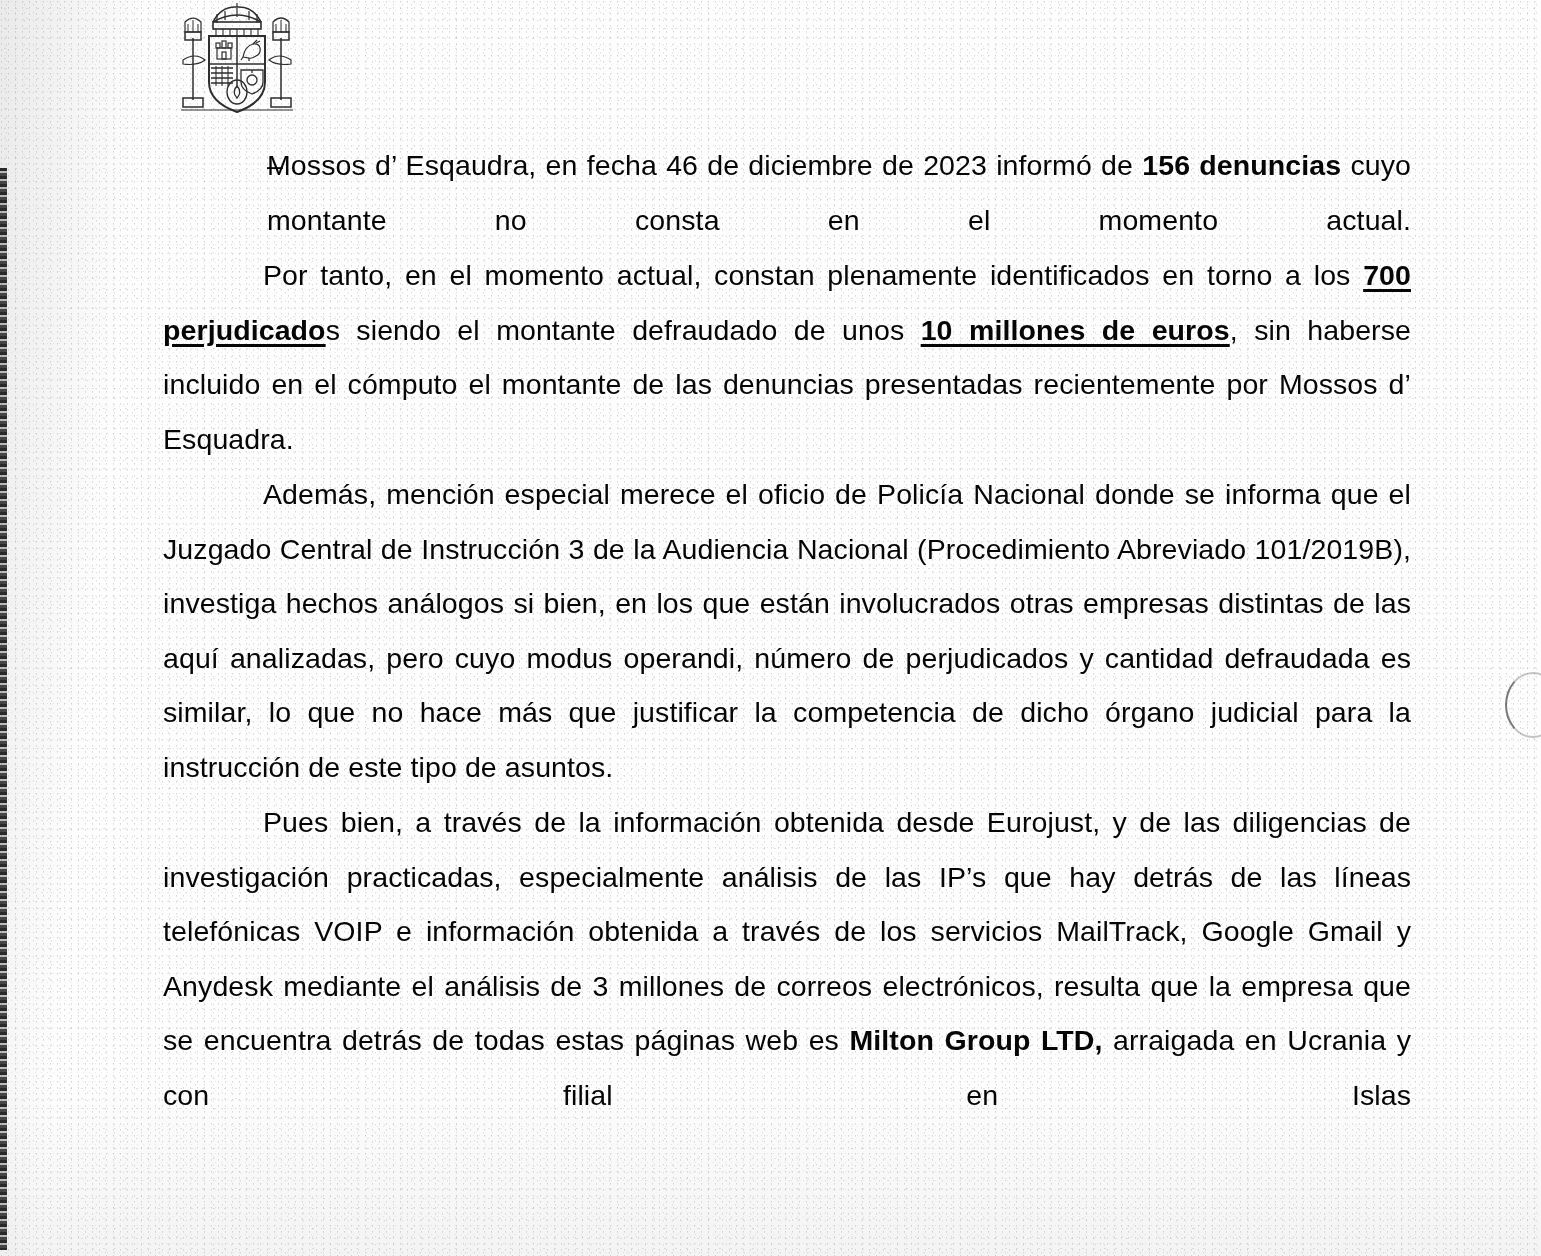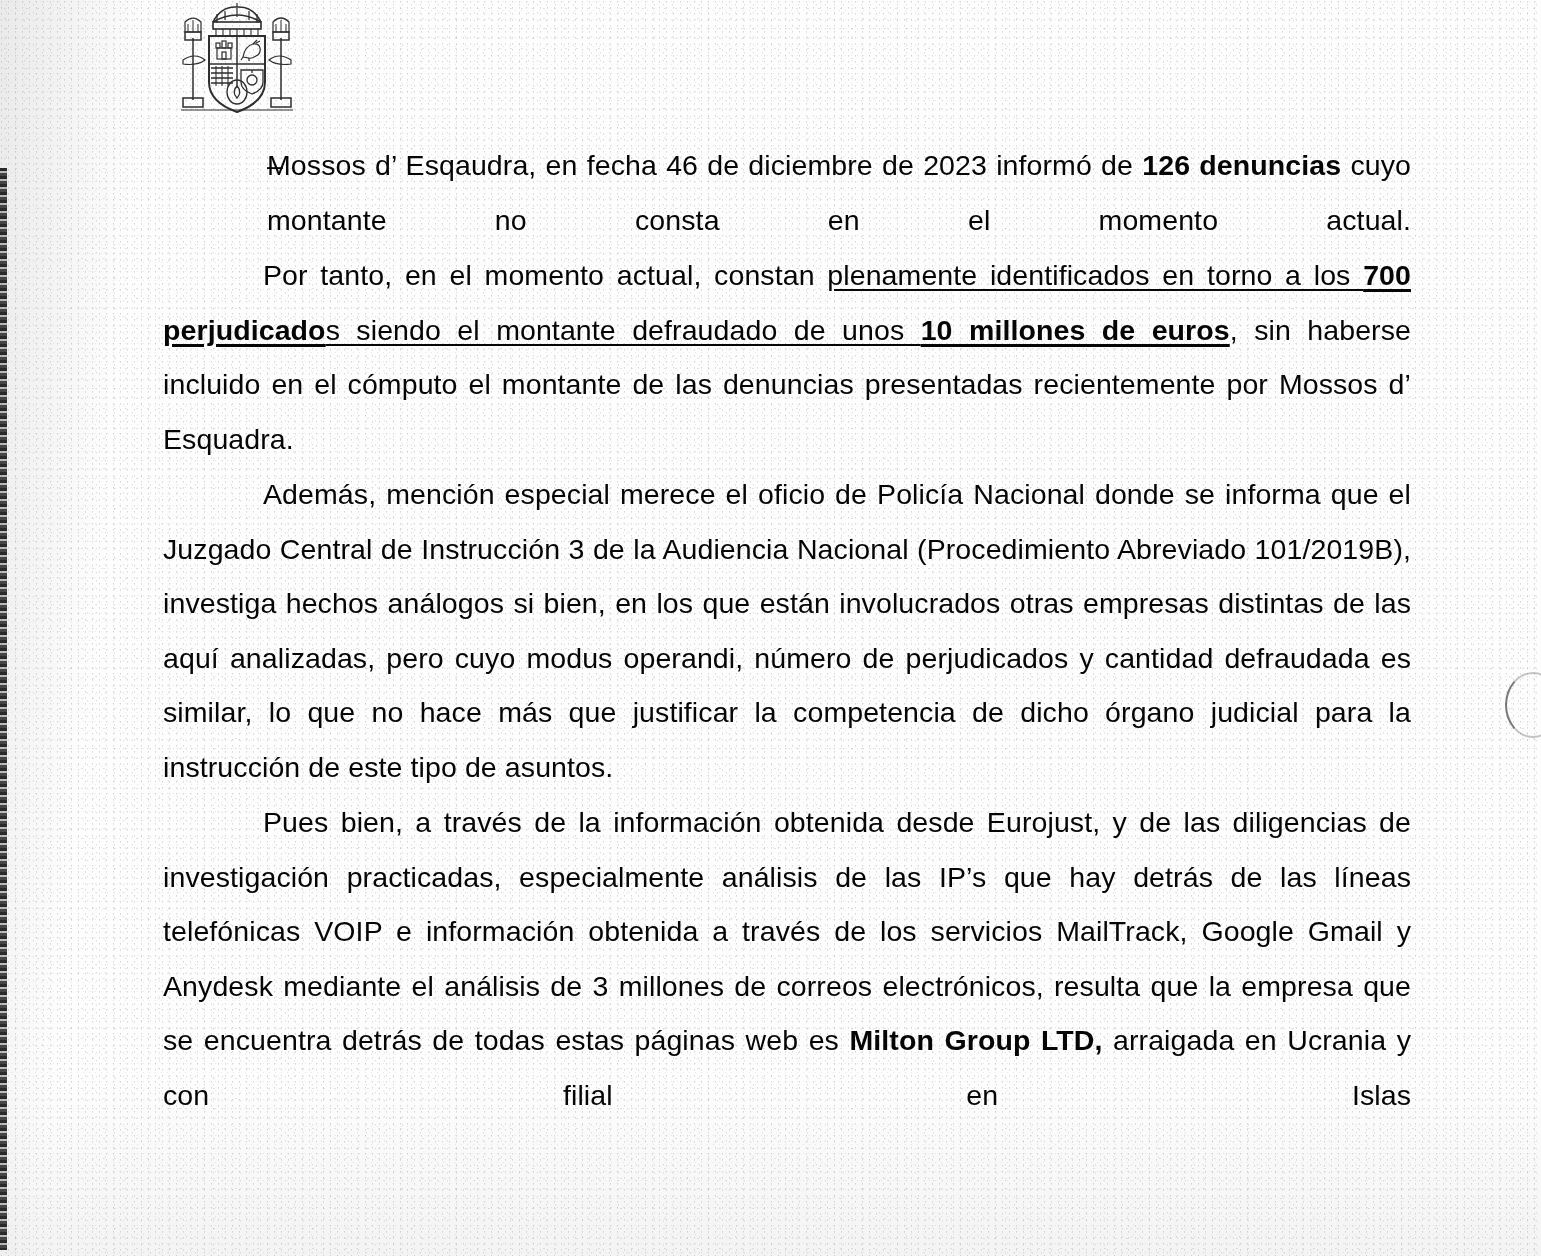--- a/index.html
+++ b/index.html
@@ -119,21 +119,21 @@
     box-sizing: border-box;
   }
   .dash-body {
     flex: 1 1 auto;
     text-align: justify;
   }
   .indent-first {
     text-indent: 100px;
   }
   .b { font-weight: bold; }
-  .u { text-decoration: underline; text-underline-offset: 4px; text-decoration-thickness: 2px; margin-top: 34px; }
+  .u { text-underline-offset: 4px; text-decoration-thickness: 2px; margin-top: 34px; }
   .bu { font-weight: bold; text-decoration: underline; text-underline-offset: 4px; text-decoration-thickness: 2.5px; }
 
   
   .stretch-last { text-align-last: justify; }
 
   
   #doc-text, #emblem {
     filter: blur(0.18px) contrast(1.08);
   }
 </style>
@@ -211,21 +211,21 @@
 
         <path d="M18 108 L130 108" stroke-width="1.2"></path>
       </g>
     </svg>
   </div>
 
   <div id="doc-text">
 
     <div class="para dash-item">
       <span class="dash-marker">–</span>
-      <span class="dash-body stretch-last"><span>Mossos d’ Esqaudra, en fecha 46 de diciembre de 2023 informó de </span><span class="b">126 denuncias</span><span> cuyo montante no consta en el momento actual.</span></span>
+      <span class="dash-body stretch-last"><span>Mossos d’ Esqaudra, en fecha 46 de diciembre de 2023 informó de </span><span class="b">156 denuncias</span><span> cuyo montante no consta en el momento actual.</span></span>
     </div>
 
     <p class="para indent-first"><span>Por tanto, en el momento actual, constan </span><span class="u">plenamente identificados en torno a los </span><span class="bu">700 perjudicado</span><span class="u">s siendo el montante defraudado de unos </span><span class="bu">10 millones de euros</span><span>, sin haberse incluido en el cómputo el montante de las denuncias presentadas recientemente por Mossos d’ Esquadra.</span></p>
 
     <p class="para indent-first">Además, mención especial merece el oficio de Policía Nacional donde se informa que el Juzgado Central de Instrucción 3 de la Audiencia Nacional (Procedimiento Abreviado 101/2019B), investiga hechos análogos si bien, en los que están involucrados otras empresas distintas de las aquí analizadas, pero cuyo modus operandi, número de perjudicados y cantidad defraudada es similar, lo que no hace más que justificar la competencia de dicho órgano judicial para la instrucción de este tipo de asuntos.</p>
 
     <p class="para indent-first stretch-last"><span>Pues bien, a través de la información obtenida desde Eurojust, y de las diligencias de investigación practicadas, especialmente análisis de las IP’s que hay detrás de las líneas telefónicas VOIP e información obtenida a través de los servicios MailTrack, Google Gmail y Anydesk mediante el análisis de 3 millones de correos electrónicos, resulta que la empresa que se encuentra detrás de todas estas páginas web es </span><span class="b">Milton Group LTD,</span><span> arraigada en Ucrania y con filial en Islas</span></p>
 
   </div>
 

